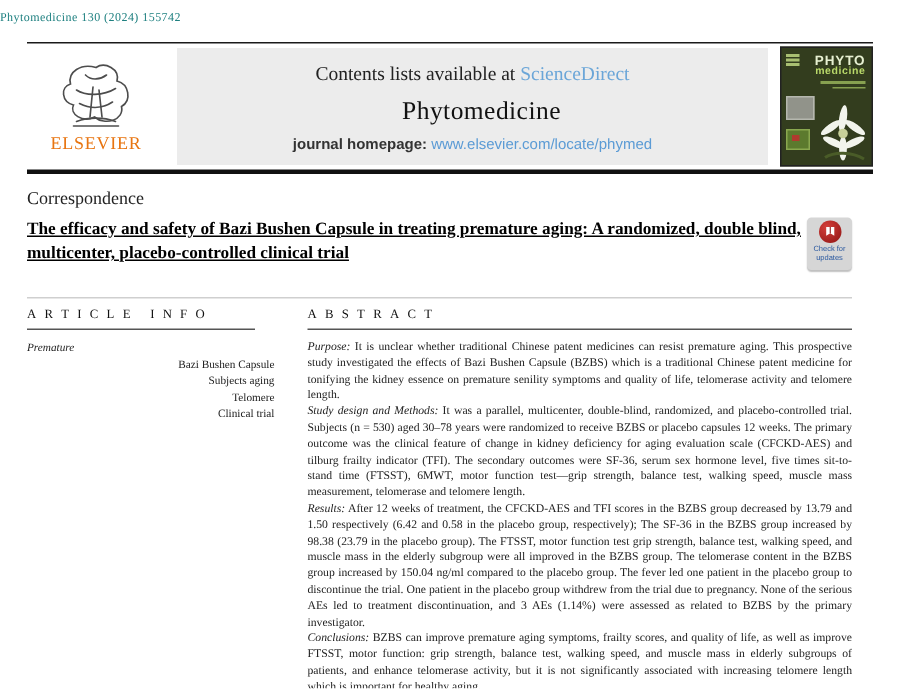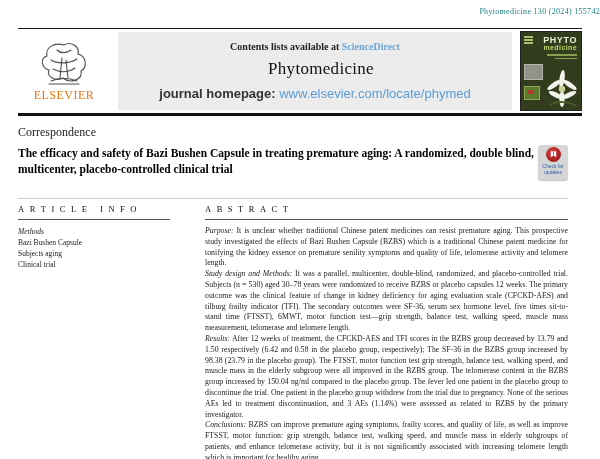--- a/index.html
+++ b/index.html
@@ -7,43 +7,43 @@
   .page {
     position: relative;
     width: 600px; height: 459px;
     background: #ffffff;
     overflow: hidden;
     font-family: "Liberation Serif", serif;
     color: #1a1a1a;
   }
   .citation {
     padding-top: 7px;
-    text-align: right;
+    text-align: left;
     font-size: 8px;
     color: #1f8080;
     letter-spacing: .3px;
   }
   .header { margin: 12px 18px 0 18px; }
   .rule-thin { height: 1px; background: #1a1a1a; }
   .rule-thick { height: 3px; background: #111; }
   .header-row { display: flex; align-items: stretch; height: 84px; padding: 2px 0; }
   .logo-box { width: 92px; display:flex; flex-direction:column; align-items:center; justify-content:center; }
   .elsevier-text {
     font-family: "Liberation Serif", serif;
     font-size: 12px; color: #e87511; letter-spacing: .5px; margin-top: -2px;
   }
   .banner {
     flex: 1; margin: 1px 8px; background: #ececec;
     display:flex; flex-direction:column; align-items:center; justify-content:center;
     gap: 7px;
   }
-  .contents-line { font-size: 10px; color:#222;font-weight:bold; }
+  .contents-line { font-size: 13px; color:#222; }
   .contents-line a, .homepage-line a { color:#6ba6d8; text-decoration:none; }
   .journal-title { font-size: 17px; color:#111; letter-spacing:.3px;margin-left:12px; }
-  .homepage-line { font-family:"Liberation Sans", sans-serif; font-size: 13px; font-weight:bold; color:#333; }
+  .homepage-line { font-family:"Liberation Sans", sans-serif; font-size: 10px; font-weight:bold; color:#333; }
   .homepage-line a { font-weight:normal; color:#5b9bd5; }
   .cover {
     width: 62px; background:#333d1e; position:relative; overflow:hidden;
     border:1px solid #222;
   }
   .cover-phyto {
     position:absolute; top:4px; right:4px; text-align:right;
     font-family:Liberation Sans, sans-serif; font-weight:bold;
     font-size:9px; color:#e7f0d2; letter-spacing:.6px; line-height:8px;
   }
@@ -54,21 +54,21 @@
   .cover-volmarks { position:absolute; top:4px; left:3px; }
   .cover-volmarks div { width:9px; height:1.5px; background:#a8bf72; margin-bottom:1.5px; }
   .cover-thumb-grey { position:absolute; left:3px; top:32px; width:19px; height:16px; background:#91938a; border:1px solid #b5b7ae; }
   .cover-thumb-color { position:absolute; left:3px; top:54px; width:16px; height:14px; background:#5c7a2e; border:1px solid #8aa84f; }
   .cover-thumb-color span { display:block; width:5px; height:4px; background:#b03a2e; margin:3px 0 0 3px; }
   .cover-flower { position:absolute; right:1px; bottom:1px; }
   .section-label { margin: 9px 18px 0 18px; font-size: 12px; color:#222; }
   .title-row { position: relative; margin: 5px 18px 0 18px; height: 40px; }
   .article-title {
     width: 520px;
-    font-size: 11.5px; line-height: 16px; font-weight: bold; color:#000;
+    font-size: 11.5px; line-height: 16px; font-weight: bold; color:#000;text-decoration:underline;
   }
   .crossmark {
     position:absolute; right: 14px; top: 0px;
     width: 30px; height: 35px;
     background: #d6d6d6; border-radius: 3px;
     box-shadow: 0 1px 1px rgba(0,0,0,.25);
     display:flex; flex-direction:column; align-items:center; padding-top:2px;
     cursor: pointer;
   }
   .cm-circle {
@@ -87,21 +87,21 @@
     margin: 13px 32px 0 18px;
     border-top: 1px solid #cfcfcf;
     padding-top: 5px;
   }
   .col-left { width: 165px; flex: none; }
   .col-right { flex: 1; }
   .col-heading { font-size: 8.5px; letter-spacing: 2.4px; color:#111; }
   .col-rule { height: 1px; background: #555; margin: 5px 0 6px 0; }
   .col-left .col-rule { width: 152px; }
   .kw-label { font-style: italic; font-size: 7.5px; line-height: 11px; color:#222; }
-  .kw-item { font-size: 7.5px; line-height: 11px; color:#222; }
+  .kw-item { font-size: 7.5px; line-height: 11px; color:#222;text-align:right; }
   .abstract-body p {
     font-size: 7.8px; line-height: 10.8px;
     text-align: justify; color:#222;
   }
   .abstract-body p em { font-style: italic; }
 </style>
 </head>
 <body>
 
 <div class="page">
@@ -178,24 +178,25 @@
         </svg>
       </div>
       <div class="cm-text">Check for updates</div>
     </div>
   </div>
 
   <div class="columns">
     <div class="col-left">
       <div class="col-heading">A R T I C L E   I N F O</div>
       <div class="col-rule"></div>
-      <div class="kw-label">Methods</div>
+      <div class="kw-label">Premature</div>
       <div>
           <div class="kw-item">Bazi Bushen Capsule</div>
           <div class="kw-item">Subjects aging</div>
+          <div class="kw-item">Telomere</div>
           <div class="kw-item">Clinical trial</div>
         </div>
     </div>
     <div class="col-right">
       <div class="col-heading">A B S T R A C T</div>
       <div class="col-rule"></div>
       <div class="abstract-body">
           <p><em>Purpose:</em> It is unclear whether traditional Chinese patent medicines can resist premature aging. This prospective study investigated the effects of Bazi Bushen Capsule (BZBS) which is a traditional Chinese patent medicine for tonifying the kidney essence on premature senility symptoms and quality of life, telomerase activity and telomere length.</p>
           <p><em>Study design and Methods:</em> It was a parallel, multicenter, double-blind, randomized, and placebo-controlled trial. Subjects (n = 530) aged 30–78 years were randomized to receive BZBS or placebo capsules 12 weeks. The primary outcome was the clinical feature of change in kidney deficiency for aging evaluation scale (CFCKD-AES) and tilburg frailty indicator (TFI). The secondary outcomes were SF-36, serum sex hormone level, five times sit-to-stand time (FTSST), 6MWT, motor function test—grip strength, balance test, walking speed, muscle mass measurement, telomerase and telomere length.</p>
           <p><em>Results:</em> After 12 weeks of treatment, the CFCKD-AES and TFI scores in the BZBS group decreased by 13.79 and 1.50 respectively (6.42 and 0.58 in the placebo group, respectively); The SF-36 in the BZBS group increased by 98.38 (23.79 in the placebo group). The FTSST, motor function test grip strength, balance test, walking speed, and muscle mass in the elderly subgroup were all improved in the BZBS group. The telomerase content in the BZBS group increased by 150.04 ng/ml compared to the placebo group. The fever led one patient in the placebo group to discontinue the trial. One patient in the placebo group withdrew from the trial due to pregnancy. None of the serious AEs led to treatment discontinuation, and 3 AEs (1.14%) were assessed as related to BZBS by the primary investigator.</p>

